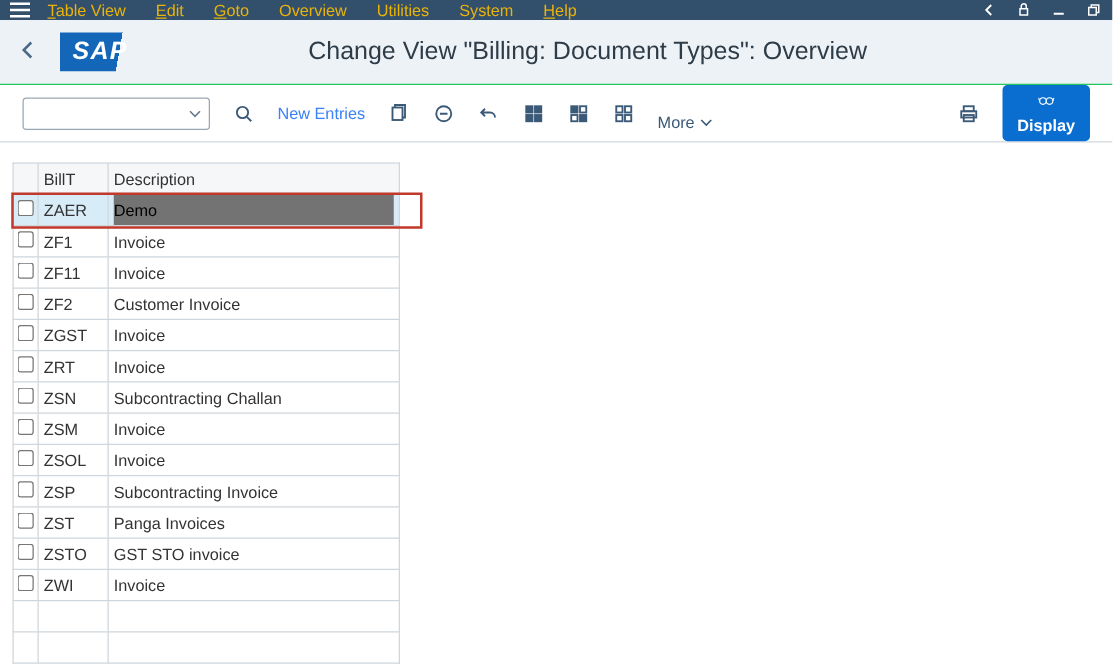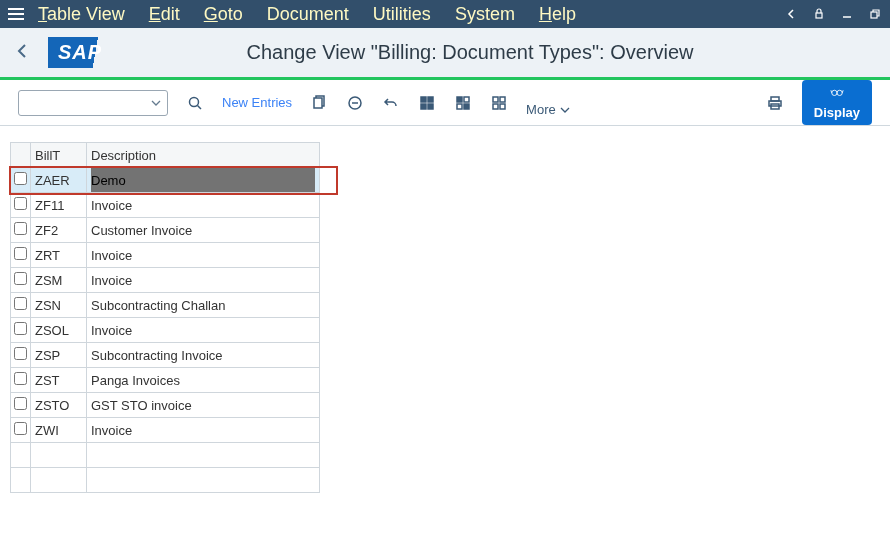--- a/index.html
+++ b/index.html
@@ -8,43 +8,43 @@
       font-family: Arial, sans-serif;
       font-size: 13px;
       color: #333;
       width: 890px; height: 535px;
       overflow: hidden;
       background: #fff;
     }
     
     .menubar {
       background: #324f6b;
-      height: 28px;
+      height: 16px;
       display: flex; align-items: center;
-      color: #fef9c3;
+      color: #eab308;
       padding: 0 8px;
       gap: 14px;
-      font-size: 18px;
+      font-size: 13px;
     }
     .hamburger { display: flex; flex-direction: column; gap: 3px; cursor: pointer; }
     .hamburger span { display: block; width: 16px; height: 2px; background: #fff; }
     .menubar .menu-item { cursor: pointer; }
     .menubar .menu-item u { text-decoration: underline; }
     .menubar .spacer { flex: 1; }
     .menubar .sys-icon { width: 14px; height: 14px; display: inline-flex; align-items: center; justify-content: center; cursor: pointer; }
     .menubar svg { stroke: #fff; fill: none; }
 
     
     .titlebar {
       background: #edf2f6;
       height: 52px;
       display: flex; align-items: center;
       padding: 0 14px;
       gap: 18px;
-      border-bottom: 3px solid #22c55e;
+      border-bottom: 1px solid #22c55e;
     }
     .titlebar .back-btn { cursor: pointer; color: #4a6a88; }
     .titlebar .back-btn svg { stroke: #4a6a88; stroke-width: 2; }
     .titlebar .sap-logo { font-weight: 900; color: #fff; background: linear-gradient(100deg,#1466b8 0%,#1466b8 60%,#edf2f6 60%); padding: 4px 24px 4px 10px; font-size: 20px; font-style: italic; letter-spacing: 1px; }
     .titlebar .page-title { flex: 1; text-align: center; font-size: 20px; color: #2e3c48; margin-left: -80px; }
 
     
     .toolbar {
       height: 46px;
       display: flex; align-items: center;
@@ -108,21 +108,21 @@
 <div class="menubar">
   <div class="hamburger">
     <span></span>
       <span></span>
       <span></span>
   </div>
   <div id="menu-items" style="display:flex; gap:24px;">
       <span class="menu-item"><u>T</u>able View</span>
       <span class="menu-item"><u>E</u>dit</span>
       <span class="menu-item"><u>G</u>oto</span>
-      <span class="menu-item">Document</span>
+      <span class="menu-item">Overview</span>
       <span class="menu-item">Utilities</span>
       <span class="menu-item">System</span>
       <span class="menu-item"><u>H</u>elp</span>
     </div>
   <div class="spacer"></div>
   <span class="sys-icon">
     <svg width="12" height="12" viewBox="0 0 12 12">
         <path d="M8 2 L4 6 L8 10" stroke-width="1.5"></path>
       </svg>
   </span>
@@ -243,42 +243,52 @@
       </tr>
     </thead>
     <tbody id="table-body">
         <tr class="highlight">
           <td class="chk"><input type="checkbox" style=""></td>
           <td class="billt">ZAER</td>
           <td><input class="cell-input" value="Demo" style=""></td>
         </tr>
         <tr>
           <td class="chk"><input type="checkbox" style=""></td>
+          <td class="billt">ZF1</td>
+          <td>Invoice</td>
+        </tr>
+        <tr>
+          <td class="chk"><input type="checkbox" style=""></td>
           <td class="billt">ZF11</td>
           <td>Invoice</td>
         </tr>
         <tr>
           <td class="chk"><input type="checkbox" style=""></td>
           <td class="billt">ZF2</td>
           <td>Customer Invoice</td>
         </tr>
         <tr>
           <td class="chk"><input type="checkbox" style=""></td>
+          <td class="billt">ZGST</td>
+          <td>Invoice</td>
+        </tr>
+        <tr>
+          <td class="chk"><input type="checkbox" style=""></td>
           <td class="billt">ZRT</td>
-          <td>Invoice</td>
-        </tr>
-        <tr>
-          <td class="chk"><input type="checkbox" style=""></td>
-          <td class="billt">ZSM</td>
           <td>Invoice</td>
         </tr>
         <tr>
           <td class="chk"><input type="checkbox" style=""></td>
           <td class="billt">ZSN</td>
           <td>Subcontracting Challan</td>
+        </tr>
+        <tr>
+          <td class="chk"><input type="checkbox" style=""></td>
+          <td class="billt">ZSM</td>
+          <td>Invoice</td>
         </tr>
         <tr>
           <td class="chk"><input type="checkbox" style=""></td>
           <td class="billt">ZSOL</td>
           <td>Invoice</td>
         </tr>
         <tr>
           <td class="chk"><input type="checkbox" style=""></td>
           <td class="billt">ZSP</td>
           <td>Subcontracting Invoice</td>

